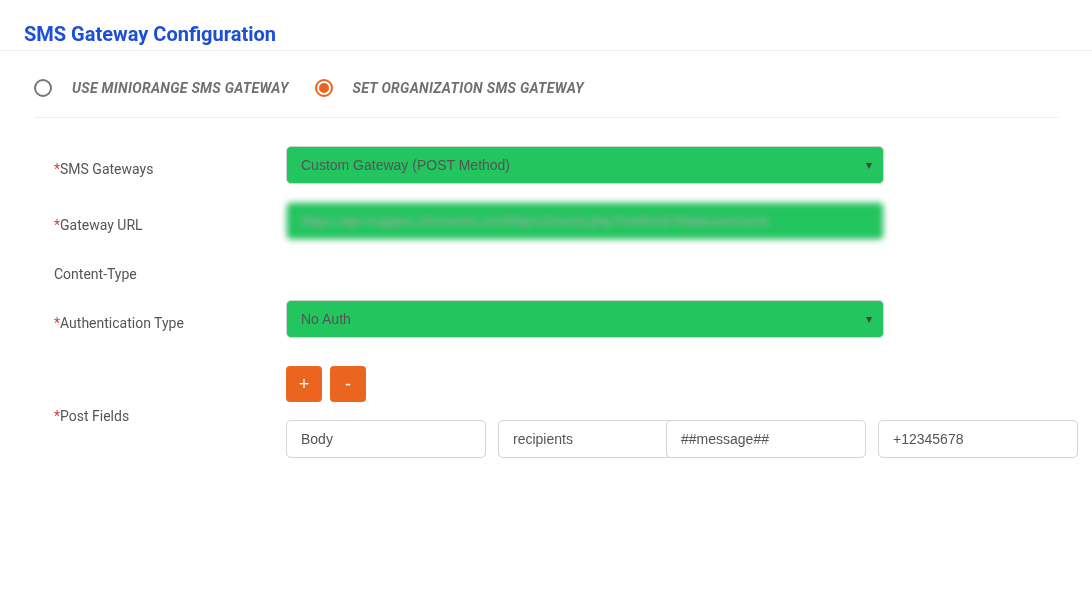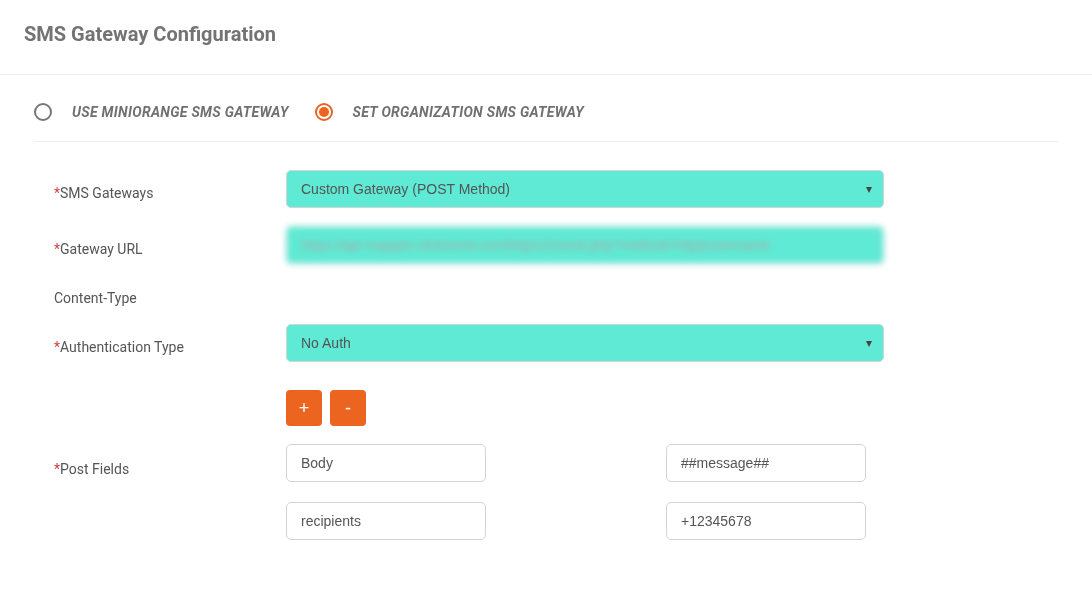--- a/index.html
+++ b/index.html
@@ -11,22 +11,22 @@
       font-family: -apple-system, BlinkMacSystemFont, "Segoe UI", Roboto, Arial, sans-serif;
       background: #ffffff;
       color: #333;
       width: 1092px;
       height: 606px;
       overflow: hidden;
     }
     .page-title {
       font-size: 20px;
       font-weight: 700;
-      color: #737373;
-      padding: 22px 24px 28px 24px;
+      color: #1d4ed8;
+      padding: 22px 24px 4px 24px;
       border-bottom: 1px solid #eee;
     }
     .content {
       padding: 28px 34px 24px 34px;
     }
     .radio-row {
       display: flex;
       align-items: center;
       gap: 10px;
     }
@@ -104,21 +104,21 @@
       font-size: 12px;
     }
     .form-control {
       width: 100%;
       height: 38px;
       padding: 6px 14px;
       font-size: 14px;
       color: #555;
       border: 1px solid #d4d4d4;
       border-radius: 5px;
-      background: #5eead4;
+      background: #22c55e;
       outline: none;
     }
     .form-control.blur {
       filter: blur(3px);
       color: #aaa;
     }
     .btn-row {
       display: flex;
       gap: 8px;
       margin-bottom: 18px;
@@ -137,22 +137,21 @@
       align-items: center;
       justify-content: center;
       line-height: 1;
     }
     .kv-pairs {
       display: flex;
       gap: 180px;
     }
     .kv-col {
       display: flex;
-      flex-direction: column;
-      gap: 20px;
+      gap: 12px;
       width: 200px;
     }
     .kv-input {
       width: 200px;
       height: 38px;
       padding: 6px 14px;
       font-size: 14px;
       color: #555;
       border: 1px solid #d4d4d4;
       border-radius: 5px;

